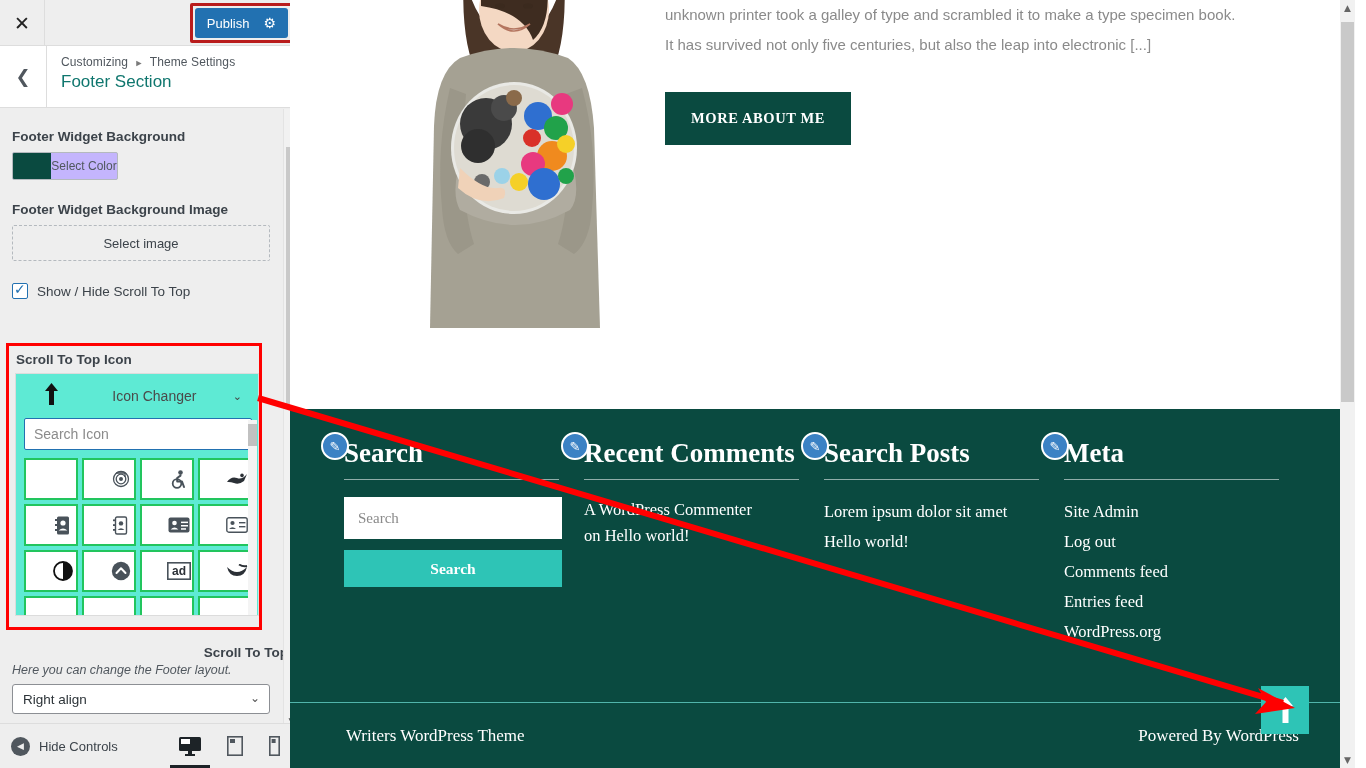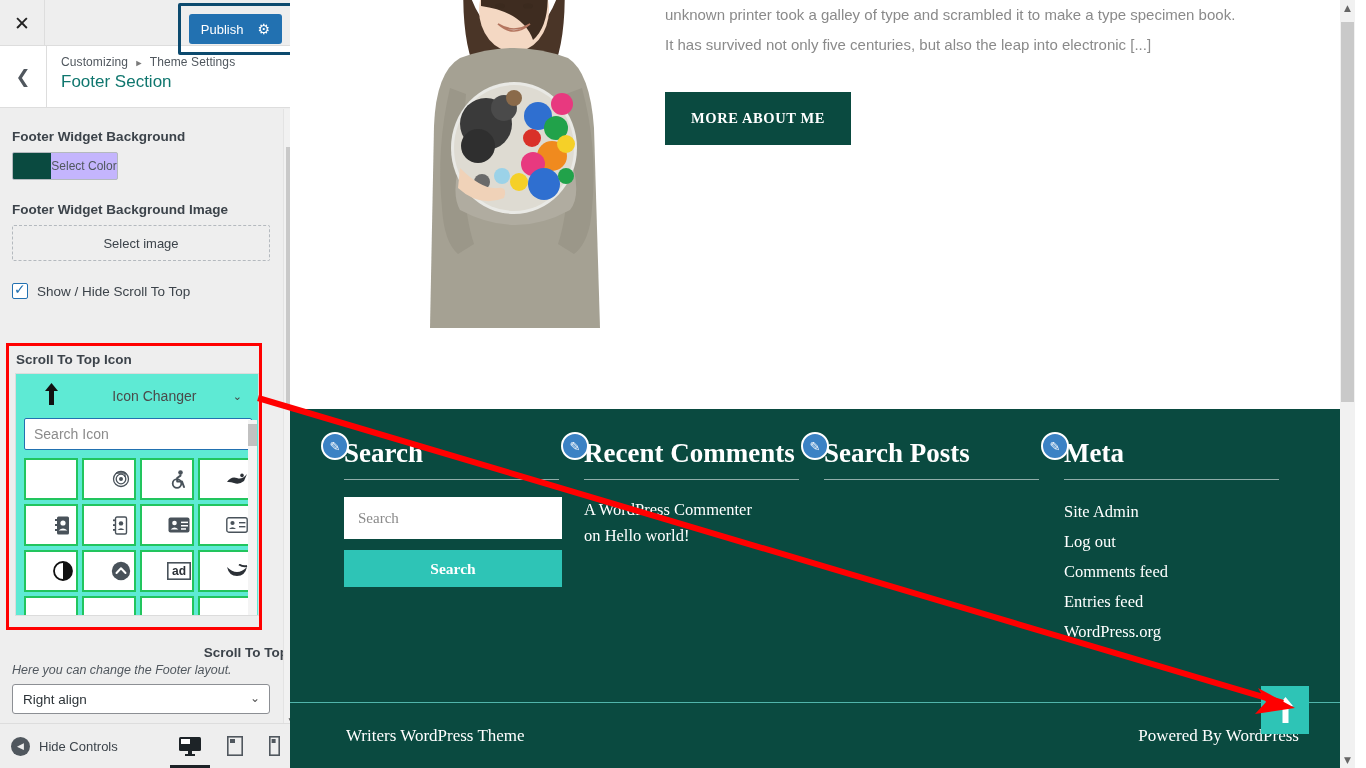--- a/index.html
+++ b/index.html
@@ -26,22 +26,22 @@
   }
   .cz-close {
     width: 45px; height: 45px;
     display: flex; align-items: center; justify-content: center;
     background: #eeeeee; border-right: 1px solid #dddddd;
     font-size: 19px; color: #222; cursor: pointer;
     font-family: "DejaVu Sans", sans-serif;
   }
   .publish-wrap {
     position: absolute; right: 6px; top: 3px;
-    border: 3px solid #0c4a6e; border-radius: 2px;
-    padding: 8px;
+    border: 3px solid #b91c1c; border-radius: 2px;
+    padding: 2px;
   }
   .publish-btn {
     background: #2271b1; color: #fff;
     border: none; border-radius: 3px;
     height: 30px; padding: 0 12px;
     display: flex; align-items: center; gap: 14px;
     font-size: 13px; cursor: pointer;
     font-family: "Liberation Sans", sans-serif;
   }
   .gear { font-size: 14px; font-family: "DejaVu Sans", sans-serif; }
@@ -574,20 +574,24 @@
           <ul class="w-list">
             <li style="line-height:26px;">A WordPress Commenter</li>
             <li style="line-height:26px;">on Hello world!</li>
           </ul>
         </div>
 
         <div class="widget w3">
           <div class="edit-pencil">✎</div>
           <div class="w-title">Search Posts</div>
           <div class="w-rule"></div>
+          <ul class="w-list">
+            <li>Lorem ipsum dolor sit amet</li>
+            <li>Hello world!</li>
+          </ul>
         </div>
 
         <div class="widget w4">
           <div class="edit-pencil">✎</div>
           <div class="w-title">Meta</div>
           <div class="w-rule"></div>
           <ul class="w-list">
             <li>Site Admin</li>
             <li>Log out</li>
             <li>Comments feed</li>

